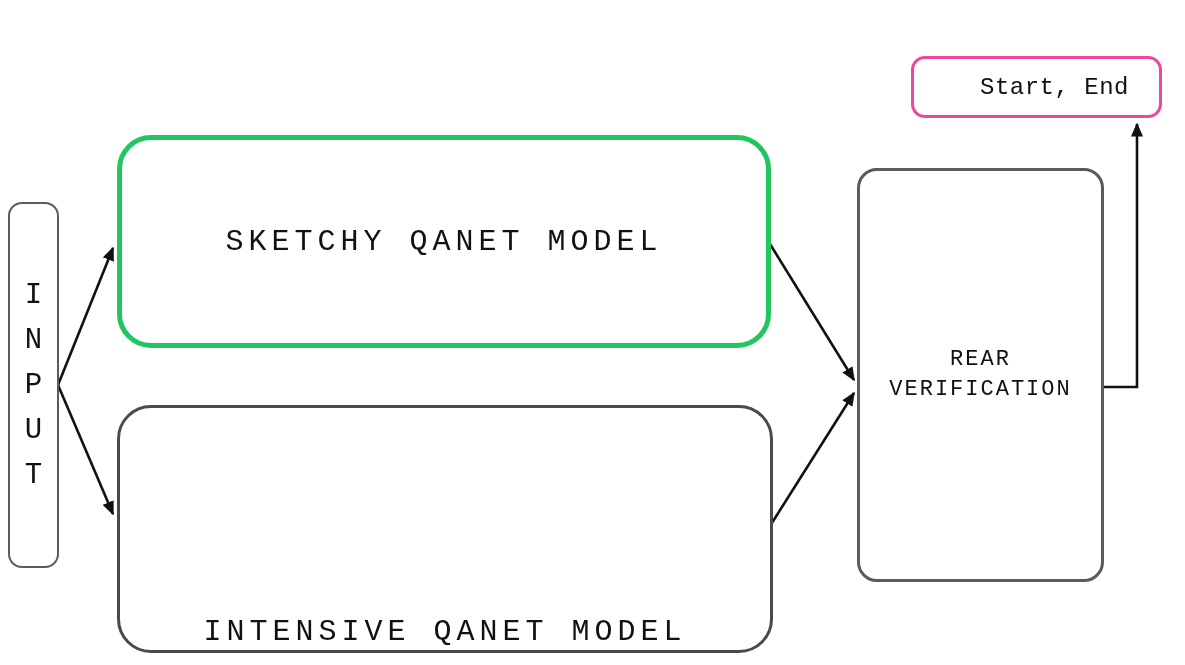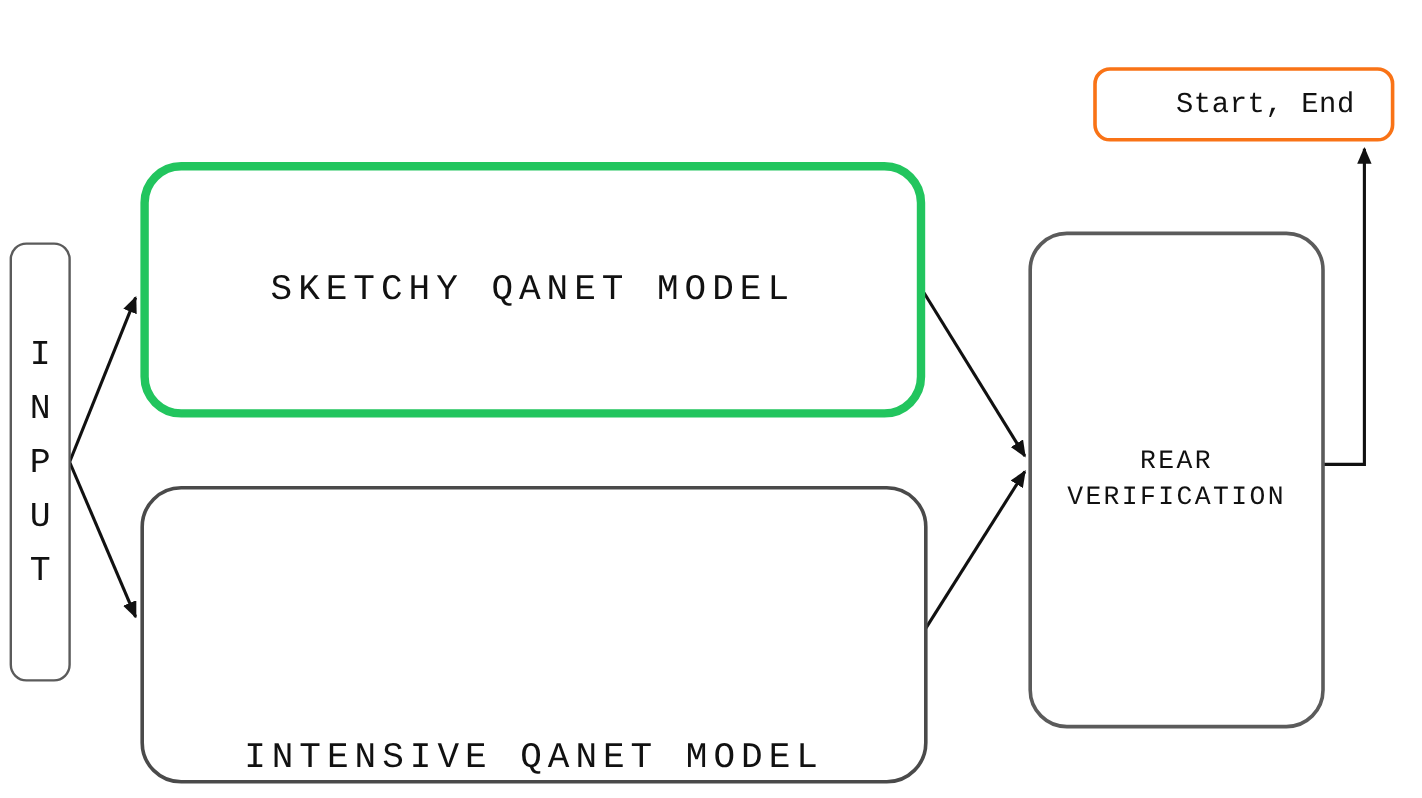--- a/index.html
+++ b/index.html
@@ -50,21 +50,21 @@
     font-size: 29px;
     line-height: 45px;
     letter-spacing: 0;
   }
   
   .node-sketchy {
     left: 117px;
     top: 135px;
     width: 654px;
     height: 213px;
-    border: 7px solid #22c55e;
+    border: 5px solid #22c55e;
     border-radius: 34px;
   }
   .node-sketchy .label,
   .node-intensive .label {
     font-size: 30px;
     letter-spacing: 5px;
     line-height: 36px;
   }
   
   .node-intensive {
@@ -72,38 +72,38 @@
     top: 405px;
     width: 656px;
     height: 248px;
     border: 3px solid #4a4a4a;
     border-radius: 34px;
     align-items: flex-end;
   }
   
   .node-rear {
     left: 857px;
-    top: 193px;
+    top: 168px;
     width: 247px;
     height: 414px;
     border: 3px solid #5b5b5b;
-    border-radius: 32px;
+    border-radius: 20px;
   }
   .node-rear .label {
     font-size: 22px;
     line-height: 30px;
     letter-spacing: 2px;
   }
   
   .node-startend {
     left: 911px;
     top: 56px;
     width: 251px;
     height: 62px;
-    border: 3px solid #f97316;
+    border: 3px solid #ec4899;
     border-radius: 14px;
   }
   .node-startend .label {
     font-size: 24px;
     letter-spacing: 0.5px;
     position: relative;
     left: 18px; 
   }
   .edge {
     stroke: #111111;

